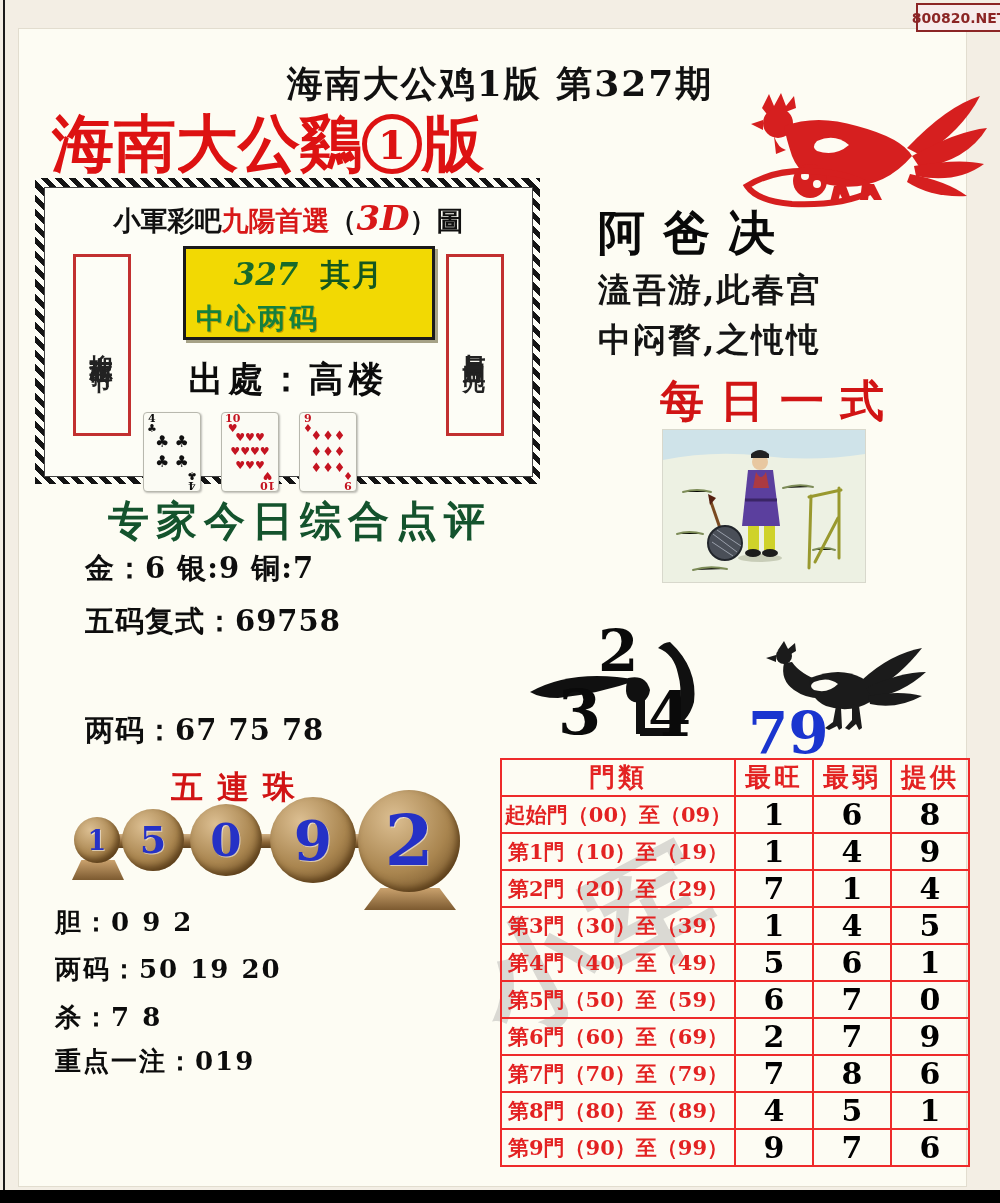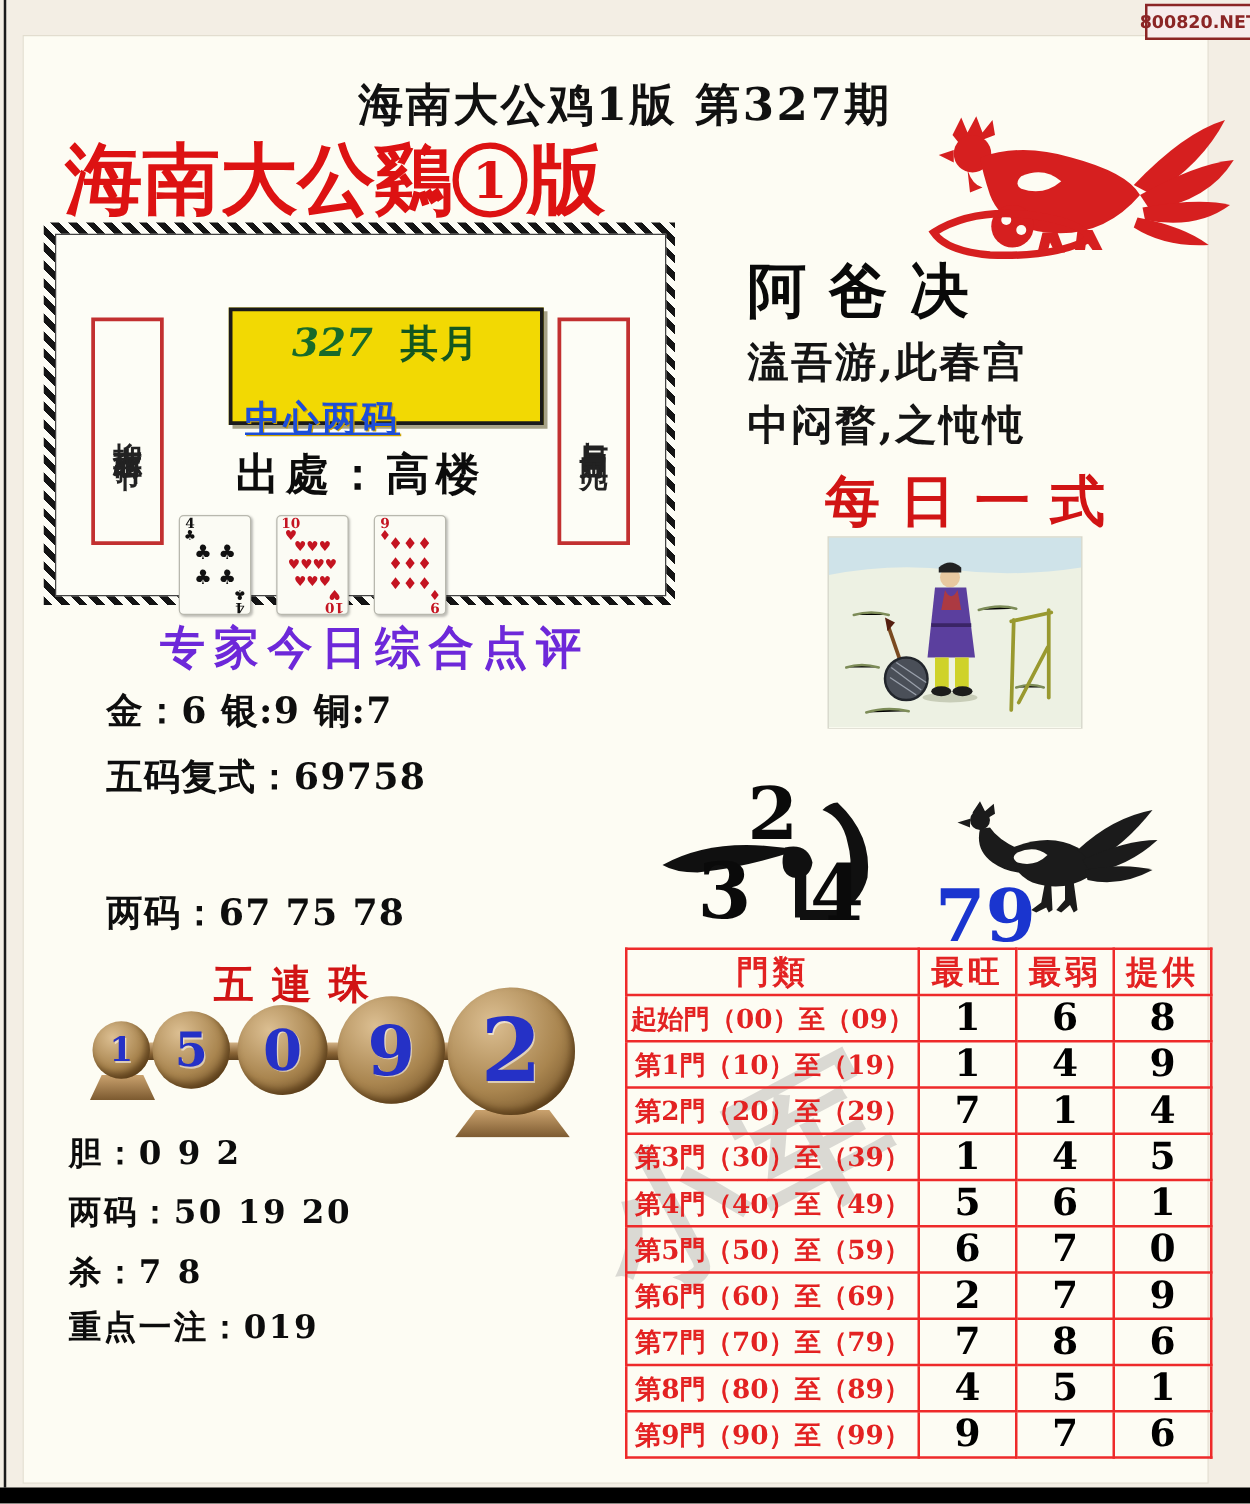--- a/index.html
+++ b/index.html
@@ -31,35 +31,35 @@
   .box3d-header .big3d{color:#d81818;font-size:34px;font-style:italic;}
   .vbox{position:absolute;top:66px;width:52px;height:176px;border:3px solid #c23030;
         display:flex;align-items:center;justify-content:center;
         writing-mode:vertical-rl;text-orientation:upright;font-size:23px;font-weight:bold;color:#222;letter-spacing:4px;background:#fdfdf6;}
   .vbox.left{left:28px;} .vbox.right{right:28px;}
   .yellow-box{position:absolute;left:138px;top:58px;width:252px;height:94px;background:#f2d903;
               border:3px solid #1a1a1a;box-shadow:3px 3px 0 rgba(60,50,0,.45);box-sizing:border-box;padding:4px 10px;}
   .yb-row1{display:flex;justify-content:center;align-items:baseline;gap:22px;margin-top:2px;}
   .yb-issue{color:#186a2a;font-size:31px;font-weight:bold;font-style:italic;}
   .yb-qi{color:#14571f;font-size:30px;font-weight:bold;letter-spacing:2px;}
-  .yb-center{margin-top:20px;color:#1d4ed8;font-size:28px;font-weight:bold;letter-spacing:3px;
-             text-shadow:1px 1px 0 #caa100;text-decoration:underline;}
+  .yb-center{margin-top:4px;color:#15803d;font-size:28px;font-weight:bold;letter-spacing:3px;
+             text-shadow:1px 1px 0 #caa100;}
   .source-line{position:absolute;left:0;top:168px;width:100%;text-align:center;font-size:35px;font-weight:bold;color:#0c0c0c;letter-spacing:5px;}
   .cards{position:absolute;left:98px;top:224px;display:flex;gap:20px;}
   .card{position:relative;width:56px;height:78px;background:#fbfbf4;border:1px solid #b8b8ae;border-radius:4px;
         box-shadow:1px 1px 2px rgba(0,0,0,.25);}
   .card .corner{position:absolute;left:3px;top:1px;font-size:11px;font-weight:bold;line-height:10px;text-align:center;}
   .card .corner.br{left:auto;right:3px;top:auto;bottom:1px;transform:rotate(180deg);}
   .card .pips{position:absolute;left:0;top:8px;width:100%;height:62px;display:flex;align-items:center;justify-content:center;
               white-space:pre-line;text-align:center;line-height:1.25;}
   .card.black{color:#111;} .card.red{color:#c41421;}
   .card.c1 .pips{font-size:16px;} .card.c2 .pips{font-size:11px;} .card.c3 .pips{font-size:13px;}
 
   .review-heading{position:absolute;left:40px;top:494px;width:520px;text-align:center;
-                  color:#6d28d9;font-size:36px;font-weight:bold;letter-spacing:7px;}
+                  color:#14532d;font-size:41px;font-weight:bold;letter-spacing:7px;}
   .stat-line{position:absolute;left:85px;font-size:29px;font-weight:bold;color:#0e0e0e;letter-spacing:1px;}
 
   .beads-heading{position:absolute;left:60px;top:750px;width:360px;text-align:center;
                  color:#d11414;font-size:32px;font-weight:bold;letter-spacing:14px;margin-top:16px;}
   .beads{position:absolute;left:62px;top:790px;width:410px;height:125px;}
   .bead-bar{position:absolute;left:28px;top:44px;width:340px;height:14px;border-radius:7px;
             background:linear-gradient(#d2b184,#8a6536 60%,#5f421e);}
   .bead{position:absolute;border-radius:50%;display:flex;align-items:center;justify-content:center;
         background:radial-gradient(circle at 35% 28%,#dcbf92,#a9854f 55%,#6f4f26 90%);
         box-shadow:inset -3px -4px 6px rgba(60,35,5,.55);}
@@ -130,20 +130,23 @@
       <path d="M95,55 q18,-8 32,4 q-14,12 -32,6 q-6,-4 0,-10 z" fill="#fdfcf3"></path>
       <circle cx="88" cy="95" r="17"></circle>
       <circle cx="83" cy="90" r="4" fill="#fdfcf3"></circle>
       <circle cx="95" cy="98" r="4" fill="#fdfcf3"></circle>
       <path d="M25,100 Q60,78 115,88 Q150,95 148,106 Q120,120 70,118 Q35,115 25,100 z" fill="none" stroke="#d61f1f" stroke-width="6"></path>
     </g>
   </svg>
 
   <div class="box3d">
     <div class="box3d-inner">
+      <div class="box3d-header">
+        <span>小軍彩吧</span><span class="red">九陽首選</span><span>（</span><span class="big3d">3D</span><span>）</span><span>圖</span>
+      </div>
       <div class="vbox left">抑志而弭节</div>
       <div class="vbox right">与日月同光</div>
       <div class="yellow-box">
         <div class="yb-row1">
           <span class="yb-issue">327</span>
           <span class="yb-qi">其月</span>
         </div>
         <div class="yb-center">中心两码</div>
       </div>
       <div class="source-line">出處：高楼</div>

